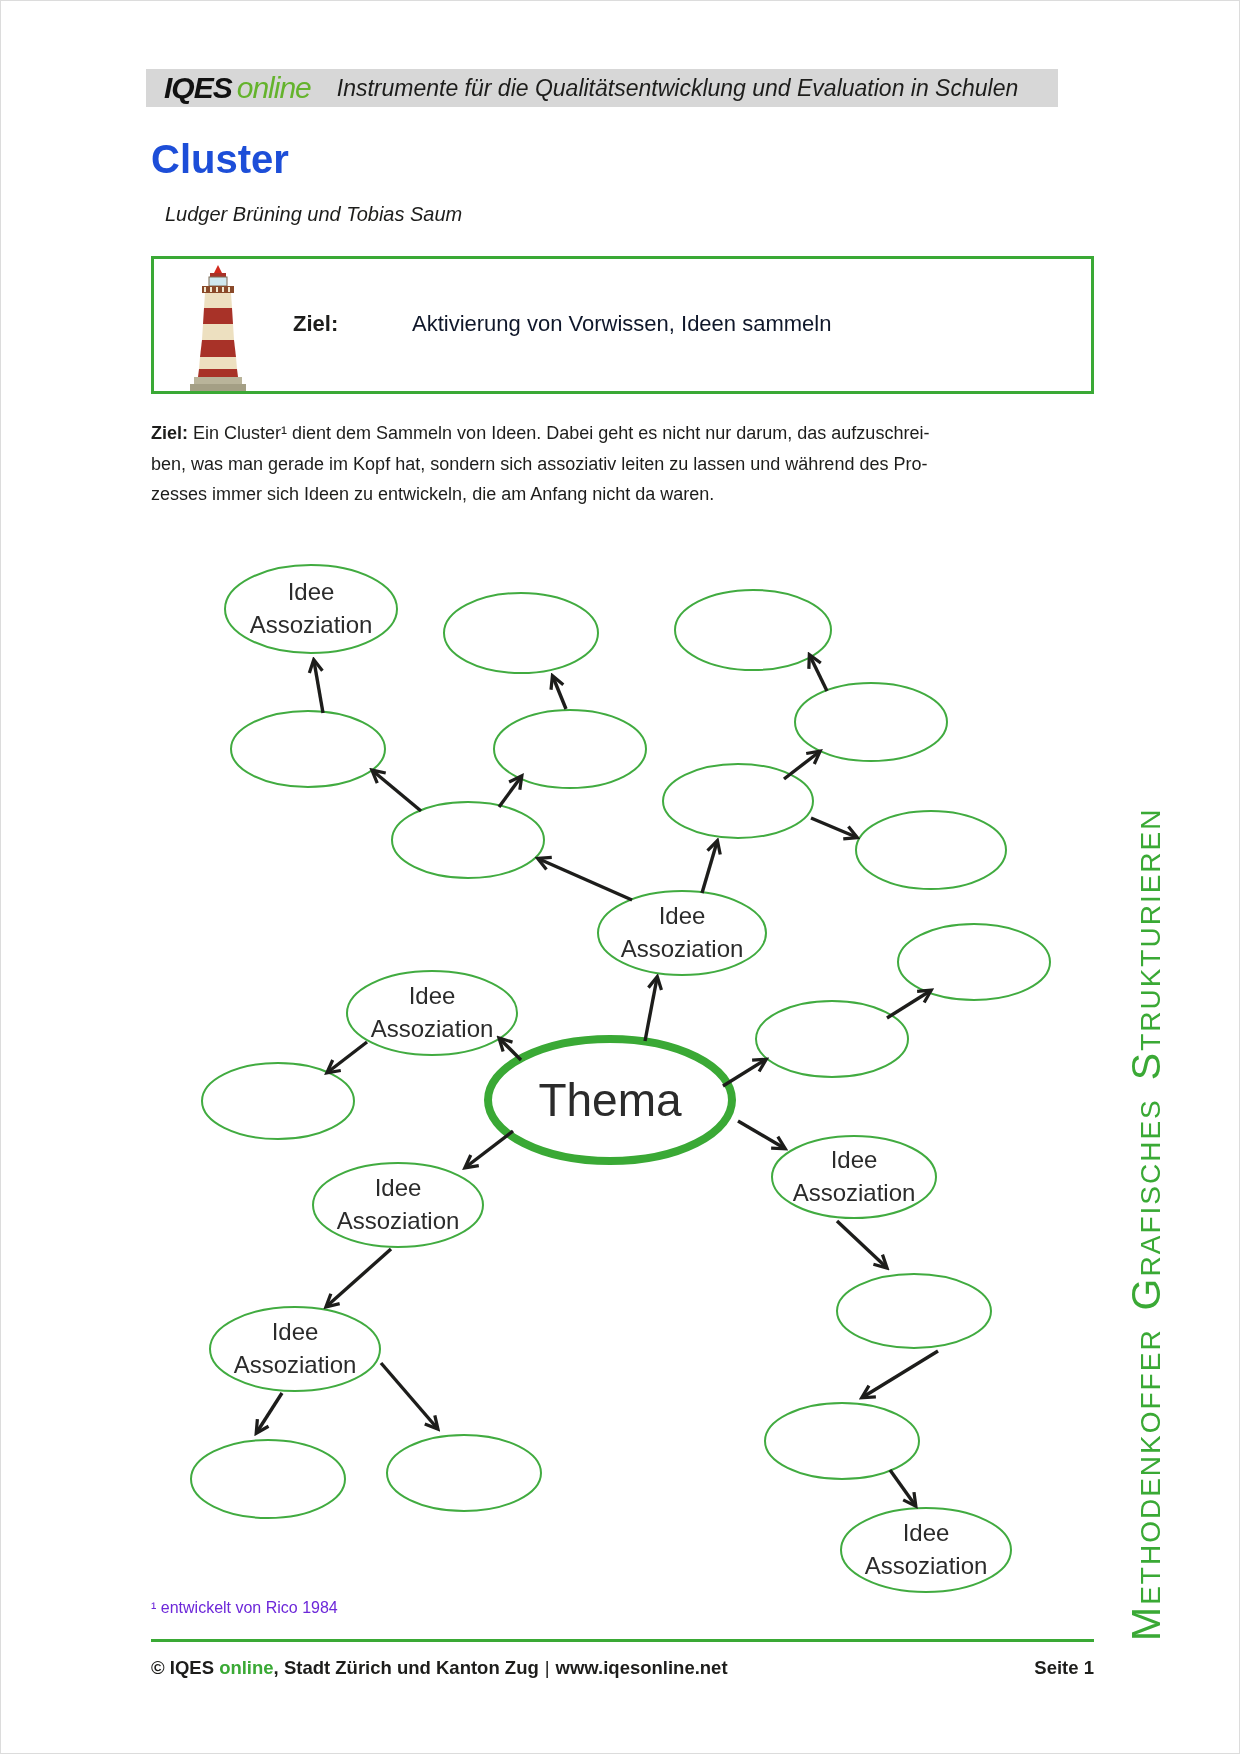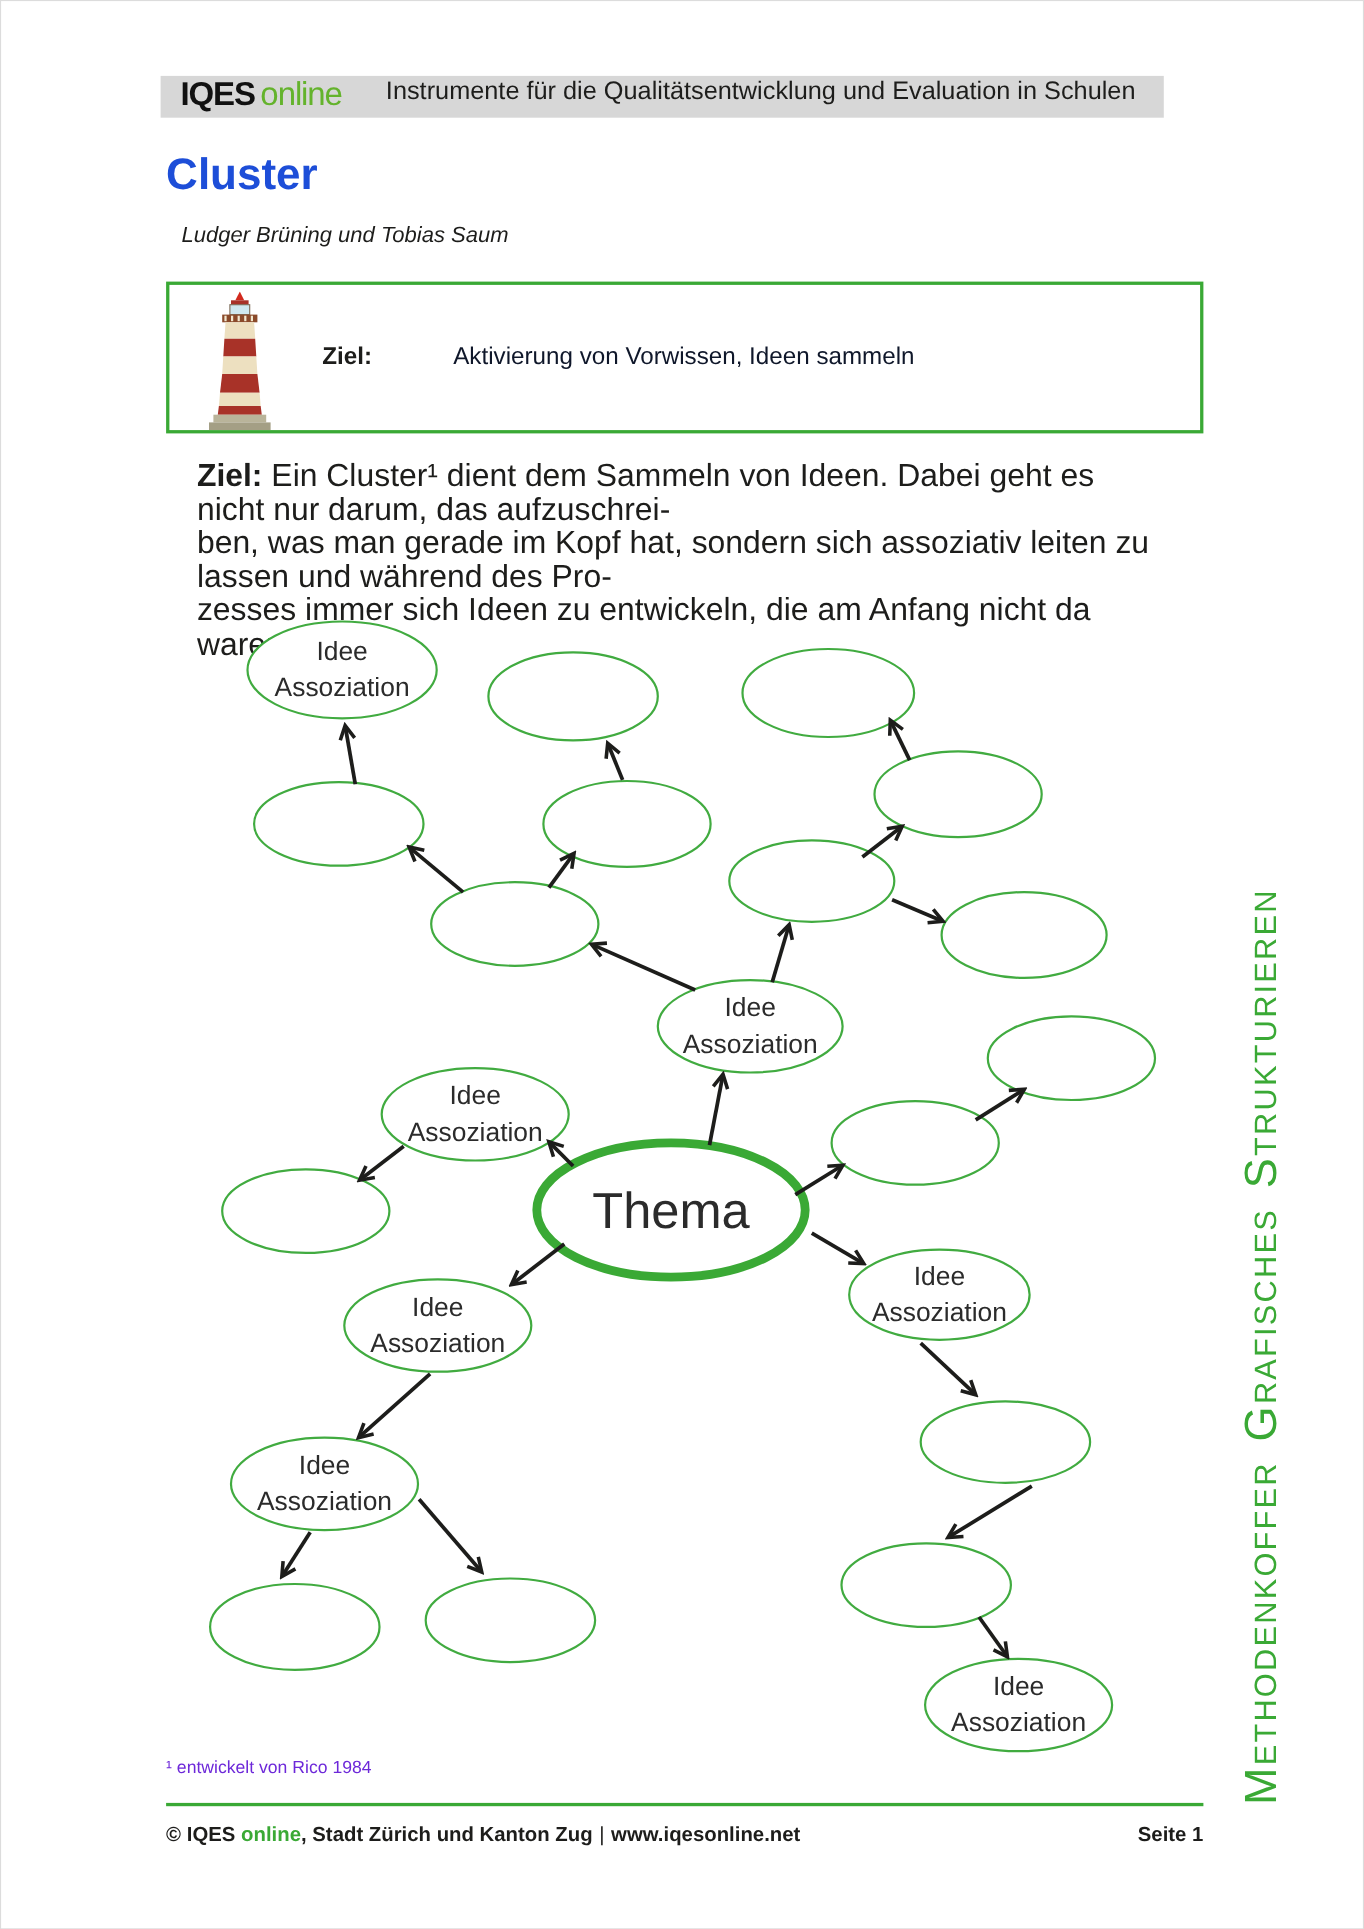--- a/index.html
+++ b/index.html
@@ -4,38 +4,38 @@
 <style>
   html,body{margin:0;padding:0;background:#f2f2f2;}
   .page{
     position:relative;width:1240px;height:1754px;margin:0 auto;
     background:#ffffff;border:1px solid #dcdcdc;box-sizing:border-box;
     font-family:"Liberation Sans", sans-serif;color:#1d1d1b;overflow:hidden;
   }
   
   .header-bar{
     position:absolute;left:145px;top:68px;width:912px;height:38px;
-    background:#d7d7d7;display:flex;padding-left:18px;box-sizing:border-box;
+    background:#d7d7d7;display:flex;align-items:center;padding-left:18px;box-sizing:border-box;font-style:italic;
   }
   .brand{font-size:30px;font-weight:600;letter-spacing:-1px;color:#111;}
   .brand-online{font-size:30px;font-weight:500;letter-spacing:-1px;color:#64b32c;margin-left:5px;}
-  .header-subtitle{font-size:23px;color:#1d1d1b;margin-left:40px;white-space:nowrap;}
+  .header-subtitle{font-size:23px;color:#1d1d1b;margin-left:26px;white-space:nowrap;}
   
   .doc-title{position:absolute;left:150px;top:136px;font-size:40px;font-weight:bold;color:#1d4ed8;}
   .doc-authors{position:absolute;left:164px;top:202px;font-size:20px;font-style:italic;color:#1d1d1b;}
   
   .goal-box{
     position:absolute;left:150px;top:255px;width:943px;height:138px;box-sizing:border-box;
     border:3px solid #3aa935;background:#fff;
   }
   .goal-lighthouse{position:absolute;left:33px;top:6px;width:62px;height:126px;}
   .goal-label{position:absolute;left:139px;top:52px;font-size:22px;font-weight:bold;color:#1d1d1b;}
   .goal-text{position:absolute;left:258px;top:52px;font-size:22px;color:#0f172a;}
   
-  .intro{position:absolute;left:150px;top:417px;width:880px;font-size:29px;line-height:30.5px;color:#1d1d1b;margin-left:28px;}
+  .intro{position:absolute;left:150px;top:417px;width:880px;font-size:18px;line-height:30.5px;color:#1d1d1b;}
   .intro b{font-weight:bold;}
   
   .diagram{position:absolute;left:0;top:0;width:1240px;height:1754px;}
   .node{fill:#ffffff;stroke:#41ab40;stroke-width:2px;}
   .center-node{stroke:#3aa935;stroke-width:8px;}
   .edge{stroke:#1d1d1b;stroke-width:3.4px;fill:none;}
   .nlabel{font-family:"Liberation Sans",sans-serif;font-size:24px;fill:#2b2b2b;text-anchor:middle;}
   .clabel{font-family:"Liberation Sans",sans-serif;font-size:46px;fill:#2b2b2b;text-anchor:middle;}
   
   .footnote{position:absolute;left:150px;top:1598px;font-size:16px;color:#6d28d9;}

